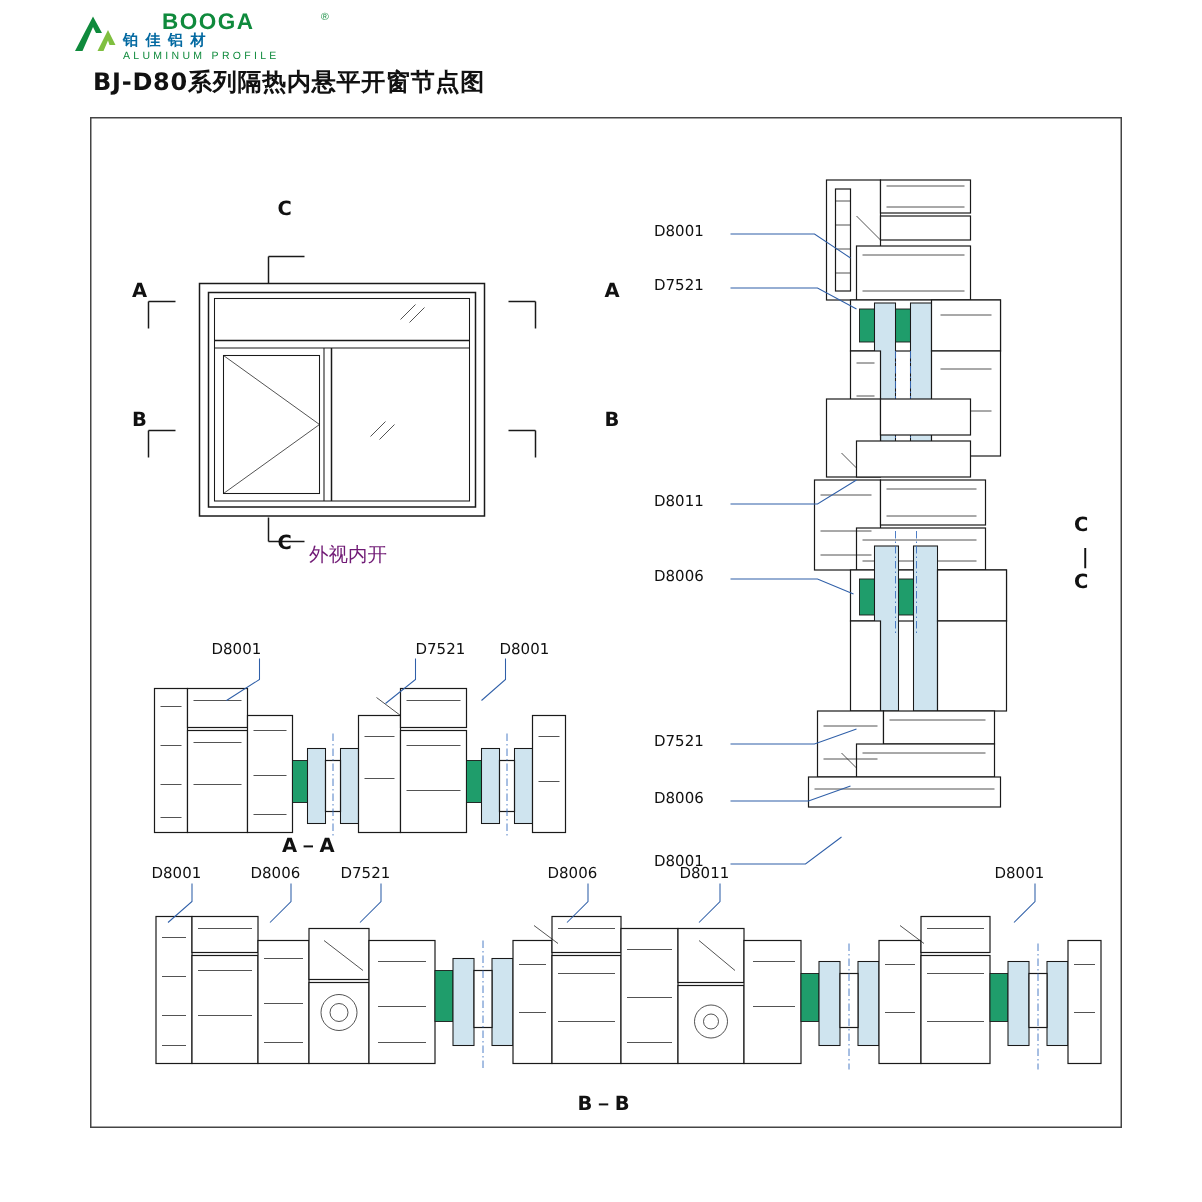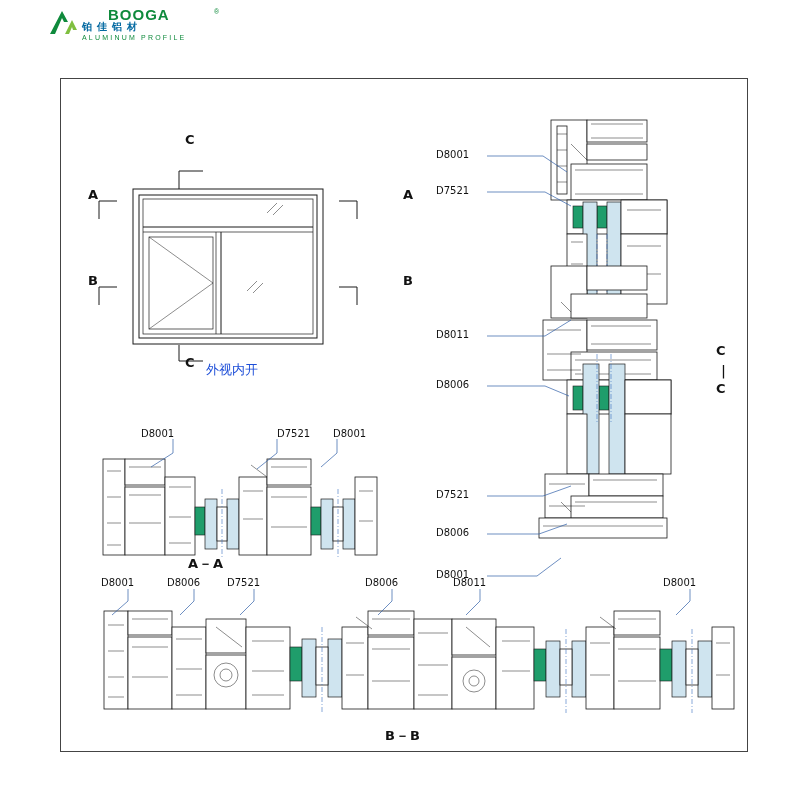--- a/index.html
+++ b/index.html
@@ -26,21 +26,21 @@
     position:absolute;left:62px;top:45px;
     font-size:16px;font-weight:bold;color:#111;letter-spacing:0.5px;
     font-family:"DejaVu Sans", sans-serif;
   }
 
   
   .frame{position:absolute;left:60px;top:78px;width:686px;height:672px;border:1px solid #444;background:#fff;}
   .calloutTxt{position:absolute;font-family:"DejaVu Sans", sans-serif;font-size:10px;color:#111;white-space:nowrap;}
   .secTitle{position:absolute;font-family:"DejaVu Sans", sans-serif;font-size:13px;font-weight:bold;letter-spacing:1px;color:#111;white-space:nowrap;}
   .markLetter{position:absolute;font-family:"DejaVu Sans", sans-serif;font-size:13px;font-weight:bold;color:#111;}
-  .cnNote{position:absolute;font-family:"DejaVu Sans", sans-serif;font-size:13px;color:#1d4ed8;white-space:nowrap;}
+  .cnNote{position:absolute;font-family:"DejaVu Sans", sans-serif;font-size:13px;color:#701a75;white-space:nowrap;}
 
   svg{position:absolute;left:0;top:0;overflow:visible;}
   .ln{stroke:#1a1a1a;stroke-width:1;fill:none;}
   .lnT{stroke:#1a1a1a;stroke-width:0.7;fill:none;}
   .lead{stroke:#2f5fa8;stroke-width:0.7;fill:none;}
   .glass{fill:#cfe4ef;stroke:#1a1a1a;stroke-width:0.7;}
   .gasket{fill:#1f9d6b;stroke:#1a1a1a;stroke-width:0.6;}
   .alum{fill:#ffffff;stroke:#1a1a1a;stroke-width:0.8;}
   .thin{stroke:#1a1a1a;stroke-width:0.5;fill:none;}
   .dash{stroke:#3a6fbf;stroke-width:0.6;fill:none;stroke-dasharray:5 2 1 2;}
@@ -54,20 +54,21 @@
     <svg class="mark" width="30" height="30" viewBox="0 0 30 30">
       <path d="M2 26 L14 3 L20 14 L16 14 L14 10 L7 26 Z" fill="#0f8a3c"></path>
       <path d="M17 26 L24 12 L29 22 L25 22 L24 19 L21 26 Z" fill="#7fbf3f"></path>
     </svg>
     <div class="en-top">BOOGA</div>
     <div class="reg">®</div>
     <div class="cn">铂佳铝材</div>
     <div class="en-bot">ALUMINUM PROFILE</div>
   </div>
 
+  <div class="title">BJ-D80系列隔热内悬平开窗节点图</div>
 
   <div class="frame">
 
     <svg width="360" height="300" style="left:10px;top:30px;">
 
       <rect class="ln" x="62" y="80" width="190" height="155"></rect>
       <rect class="ln" x="68" y="86" width="178" height="143"></rect>
       <rect class="lnT" x="72" y="90" width="170" height="135"></rect>
 
       <line class="ln" x1="72" y1="118" x2="242" y2="118"></line>

